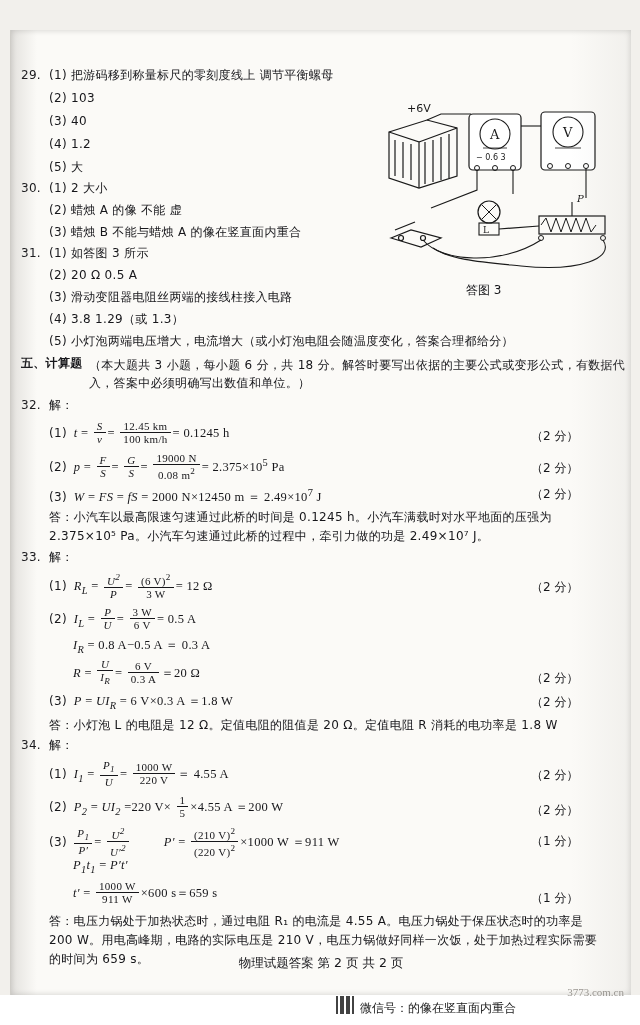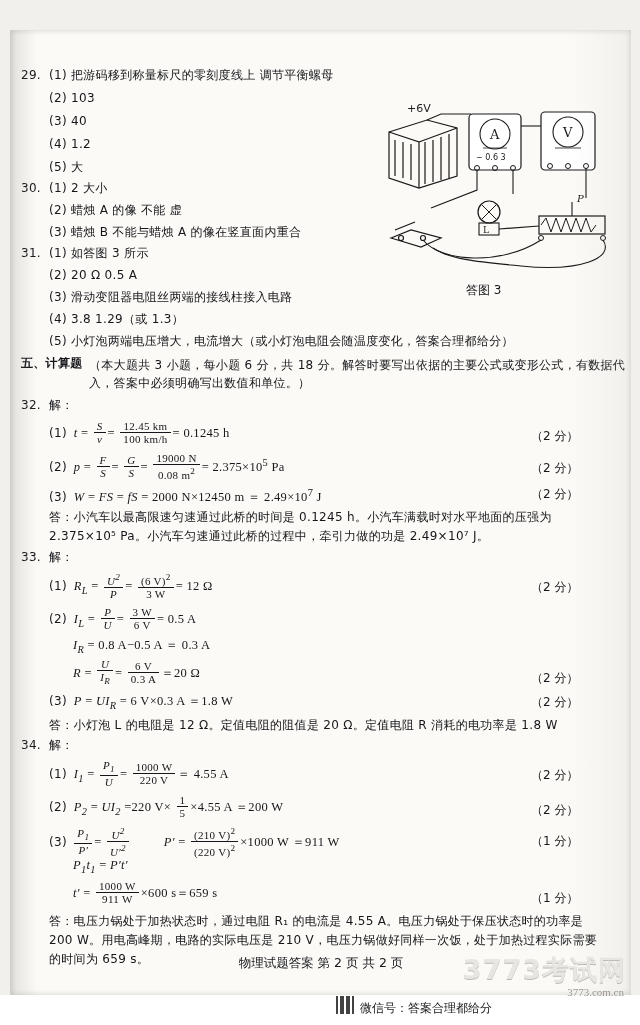--- a/index.html
+++ b/index.html
@@ -275,17 +275,16 @@
         </svg>
       </div>
       <div class="figcap">答图 3</div>
 
       <div class="footer">物理试题答案  第 2 页  共 2 页</div>
     </div>
     <div class="scan-shade"></div>
   </div>
 
   <div class="bottombar"></div>
-  <div class="wm-big">3773考试网</div>
   <div class="wm-sub">3773.com.cn</div>
   <div class="qr"></div>
-  <div class="wm-left">微信号：答案合理都给分</div>
+  <div class="wm-left">微信号：的像在竖直面内重合</div>
 </div>
 
 </body></html>

